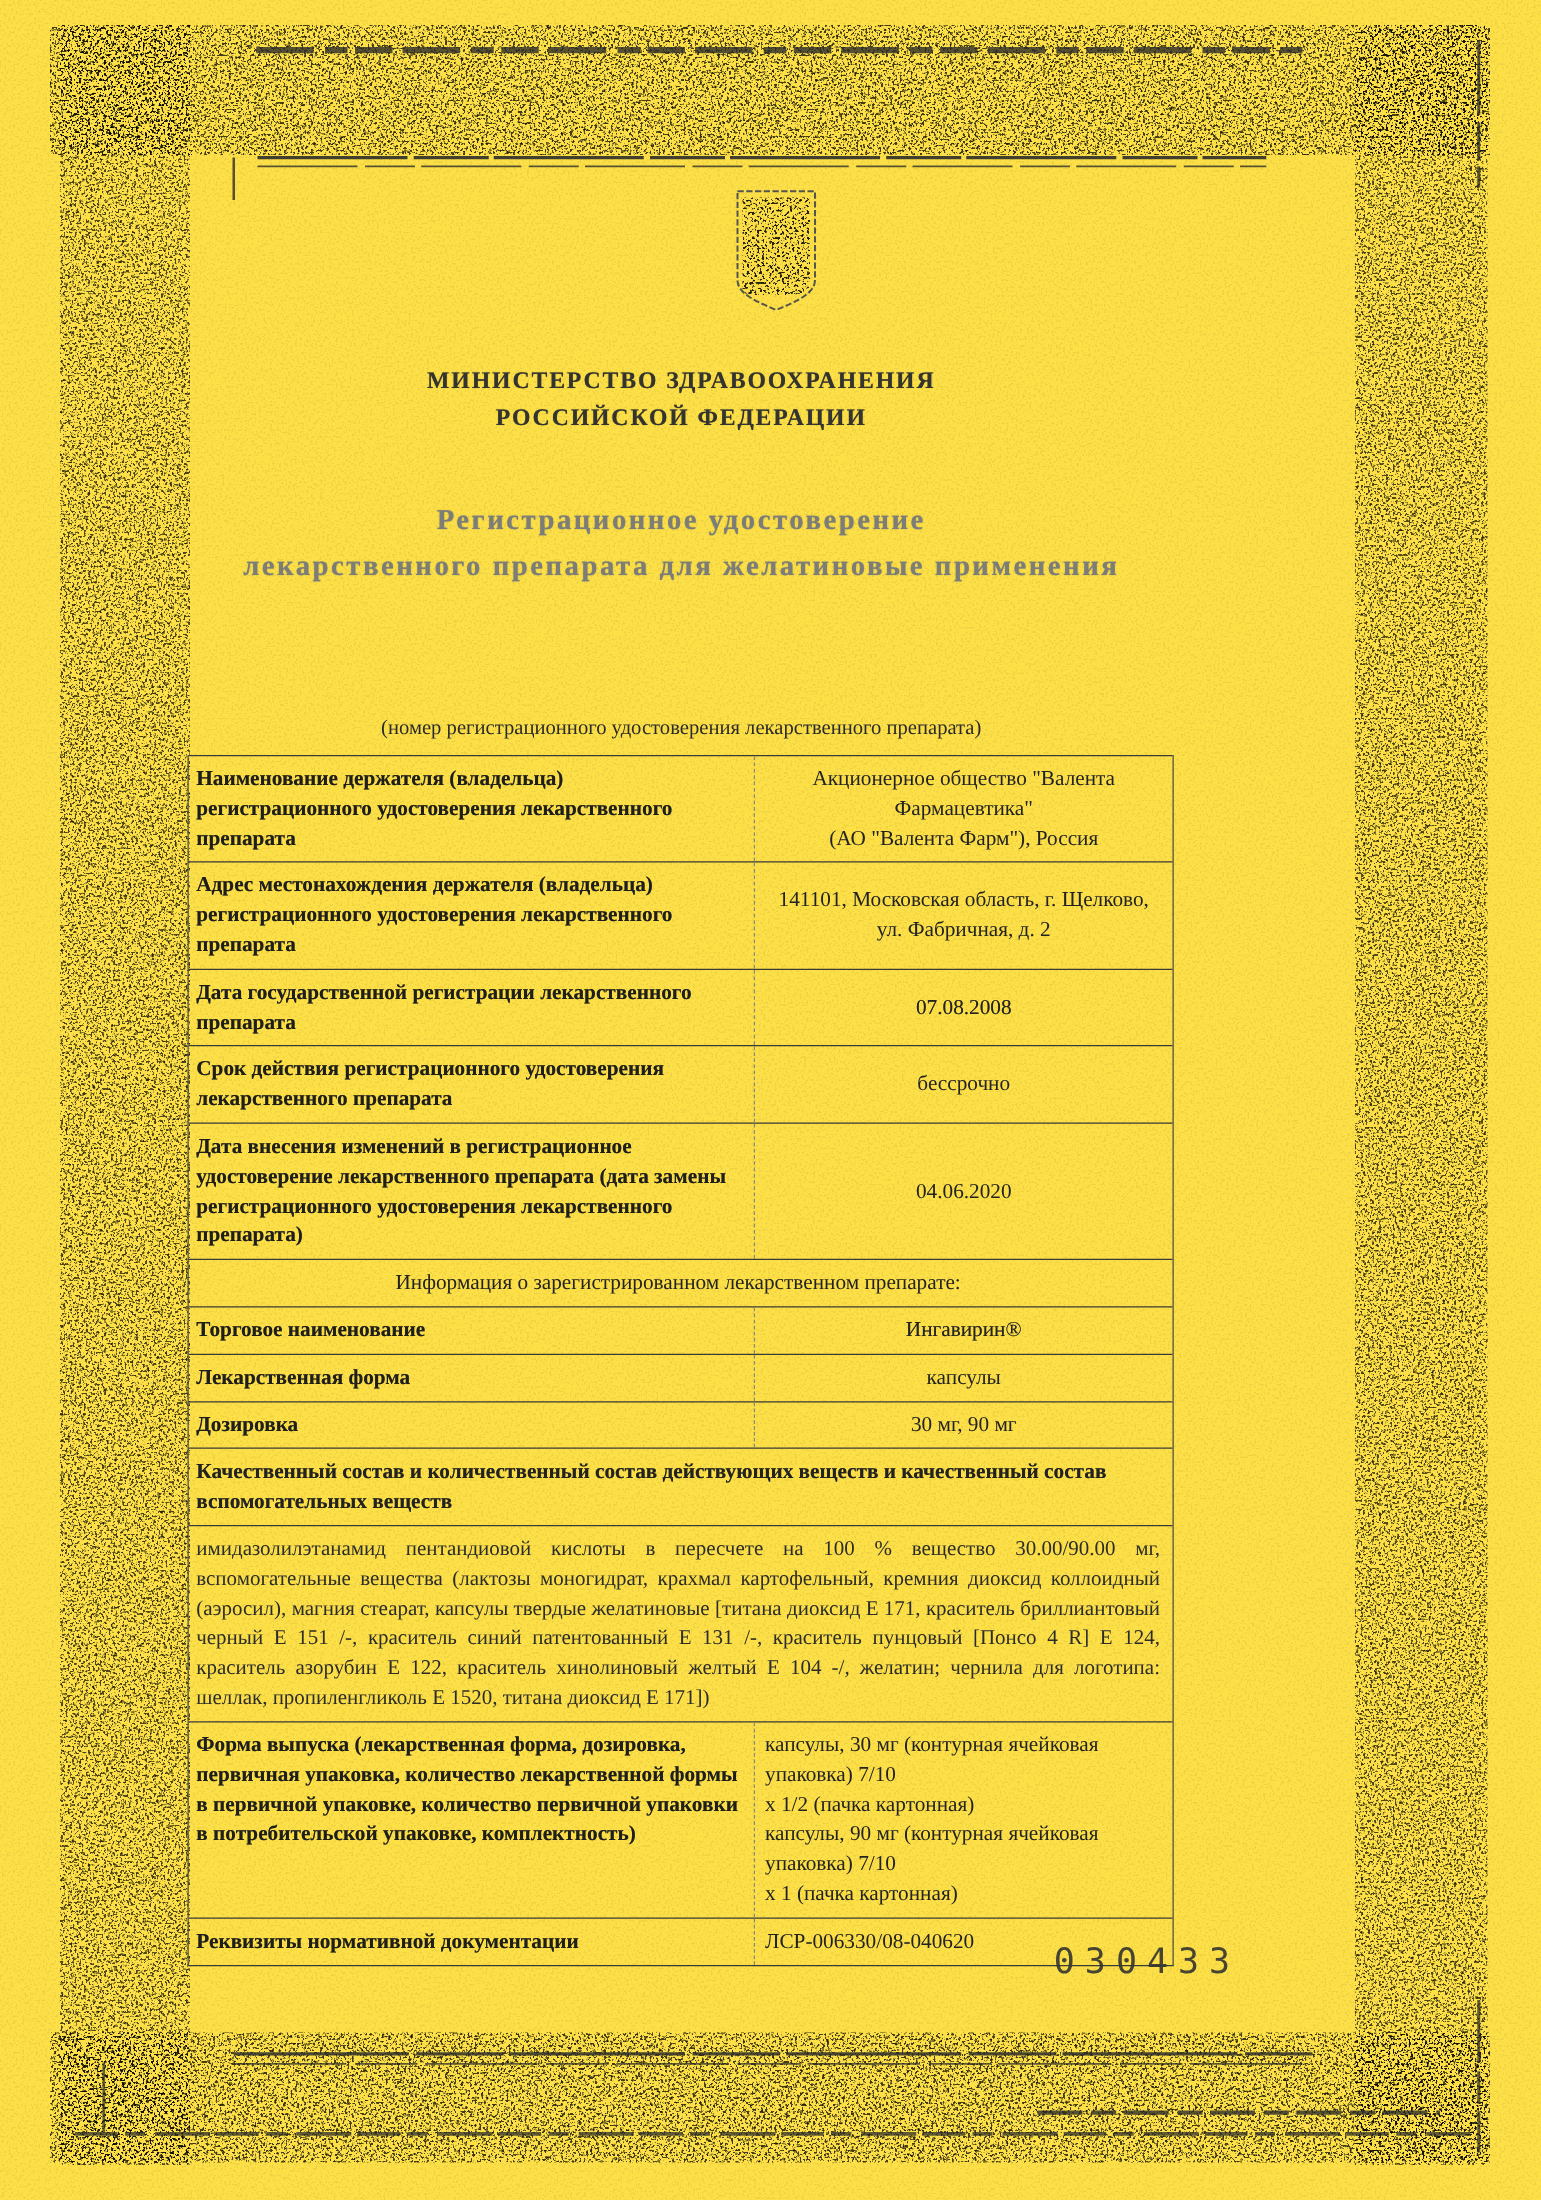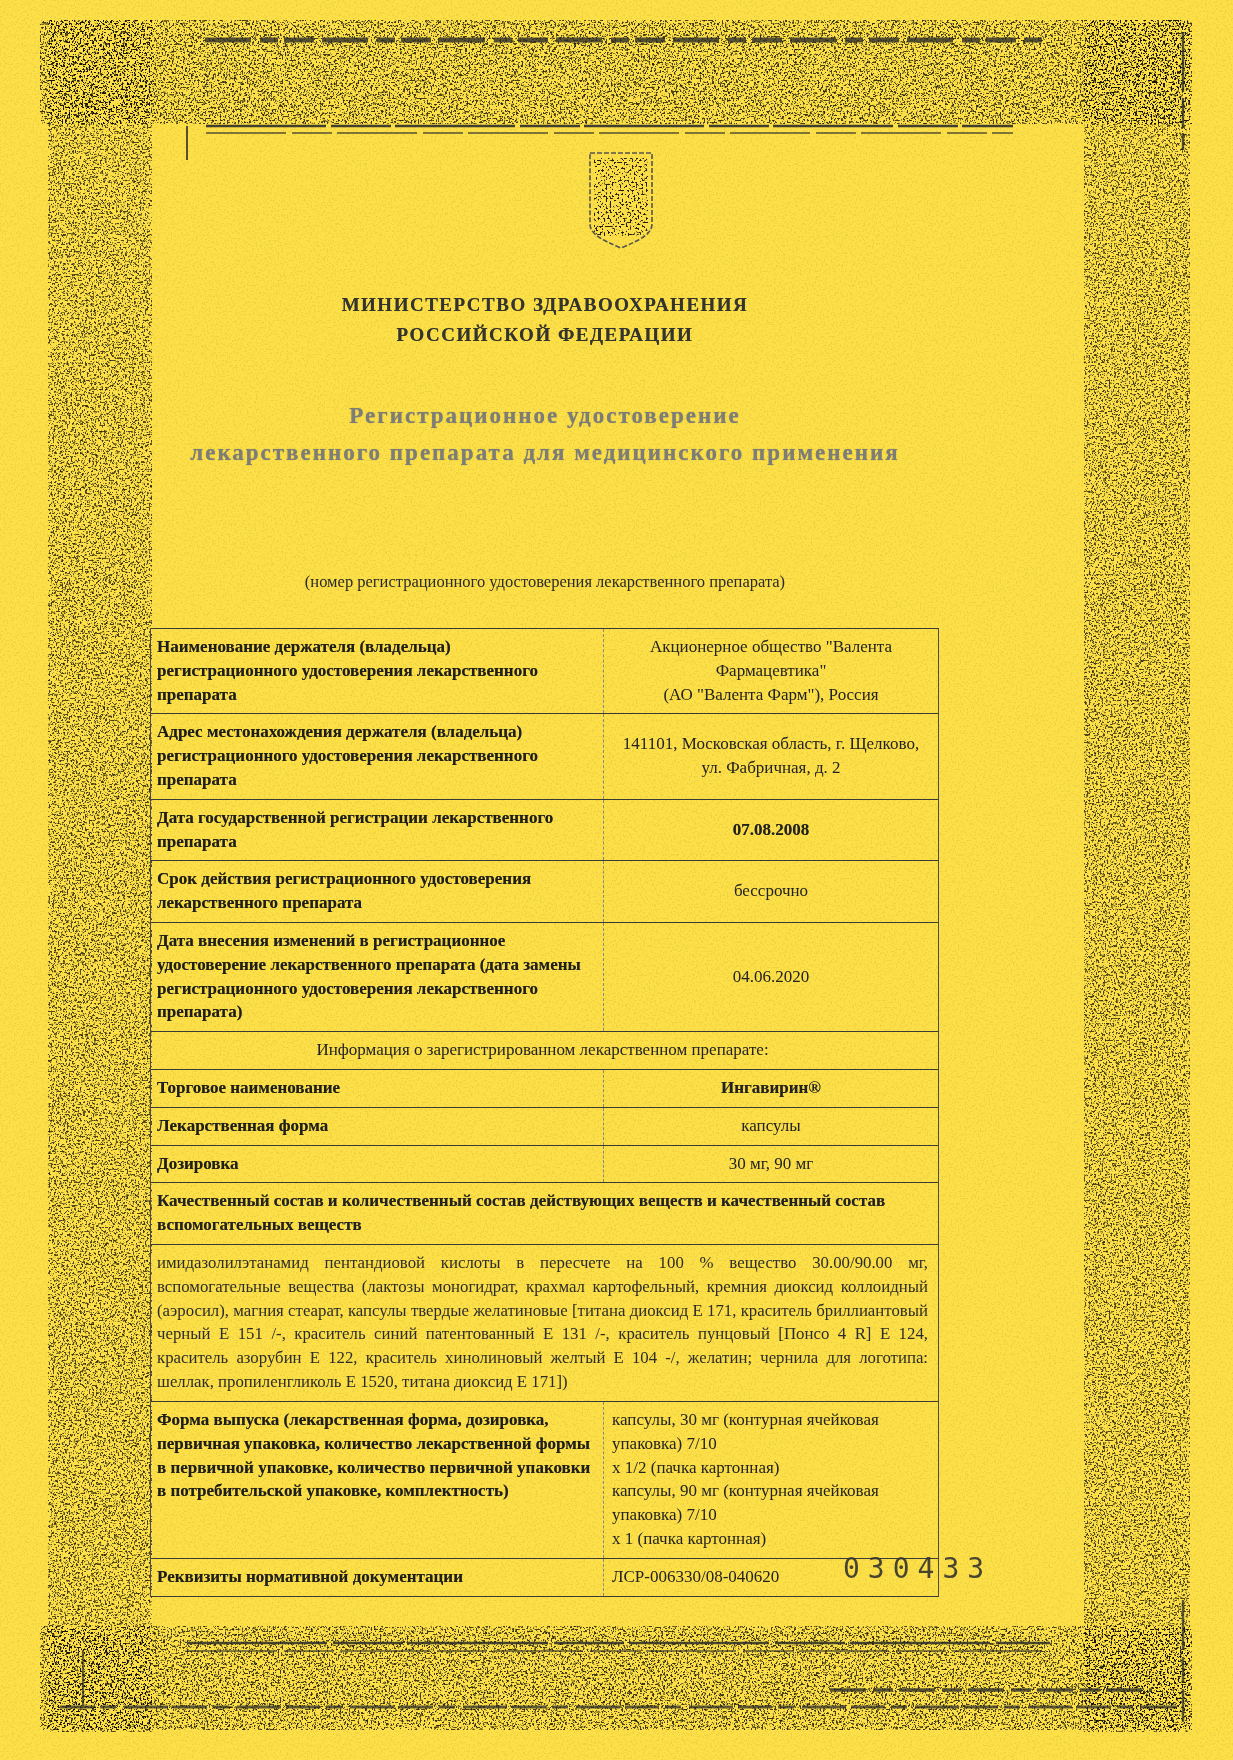--- a/index.html
+++ b/index.html
@@ -12,36 +12,36 @@
   .emblem{position:absolute; left:582px; top:150px; width:78px; height:102px;}
   .center-text{position:absolute; left:150px; width:790px; text-align:center;}
   .ministry{top:290px; font-size:19px; font-weight:700; letter-spacing:1.5px;
     color:#33332f; line-height:1.6; text-shadow:0 0 .6px rgba(40,40,40,.6);}
   .doc-title{top:398px; font-size:23px; font-weight:700; letter-spacing:2px;
     color:#7d7d78; line-height:1.6; text-shadow:0 0 1px rgba(120,120,120,.8);}
   .reg-number{top:540px; font-size:20px; font-weight:700; text-decoration:underline;
     letter-spacing:.5px; color:#1d1d1d;}
   .reg-caption{top:572px; font-size:16.5px; color:#2a2a2a;}
   .doc-table{
-    position:absolute; left:150px; top:628px; width:789px;
+    position:absolute; left:150px; top:604px; width:789px;
     border-left:1px solid #4c4c48; border-right:1px solid #4c4c48;
     border-bottom:1.6px solid #3a3a36; box-sizing:border-box;
     font-size:17px; line-height:1.4;
   }
   .row{display:flex; border-top:1.6px solid #3a3a36;}
   .row .label{
     width:452px; box-sizing:border-box; padding:6px 12px 7px 6px;
     font-weight:700; color:#1e1e1c; text-shadow:0 0 .5px rgba(30,30,30,.55);
   }
   .row .value{
     flex:1; display:flex; align-items:center; justify-content:center;
     text-align:center; padding:6px 8px 7px 8px; white-space:pre-line;
     border-left:1px dashed #8a8a84; color:#222;
   }
-  .row .value.strong{font-weight:700; text-shadow:0 0 .5px rgba(30,30,30,.5);text-align:center;}
+  .row .value.strong{font-weight:400; text-shadow:0 0 .5px rgba(30,30,30,.5);text-align:center;}
   .row .value.left{justify-content:flex-start; text-align:left; align-items:flex-start;}
   .row.full{display:block;}
   .row.full .text{padding:6px 10px 7px 6px;}
   .row.full .text.center{text-align:center;}
   .row.full .text.bold{font-weight:700; text-shadow:0 0 .5px rgba(30,30,30,.55);}
   .row.full .text.justify{text-align:justify; line-height:1.42; font-size:16.8px; color:#2c2c29;}
   .stamp-number{
     position:absolute; left:843px; top:1552px;
     font-family:"DejaVu Sans Mono", monospace; font-size:28px;
     letter-spacing:8px; color:#343430; opacity:.9;
@@ -107,21 +107,21 @@
     </g>
   </svg>
 
   <div class="center-text ministry">
     <div>МИНИСТЕРСТВО ЗДРАВООХРАНЕНИЯ</div>
     <div>РОССИЙСКОЙ ФЕДЕРАЦИИ</div>
   </div>
 
   <div class="center-text doc-title">
     <div>Регистрационное удостоверение</div>
-    <div>лекарственного препарата для медицинского применения</div>
+    <div>лекарственного препарата для желатиновые применения</div>
   </div>
 
   <div class="center-text reg-caption">(номер регистрационного удостоверения лекарственного препарата)</div>
 
   <div class="doc-table">
 
     <div class="row">
       <div class="label">Наименование держателя (владельца) регистрационного удостоверения лекарственного препарата</div>
       <div class="value">Акционерное общество "Валента Фармацевтика"
 (АО "Валента Фарм"), Россия</div>

